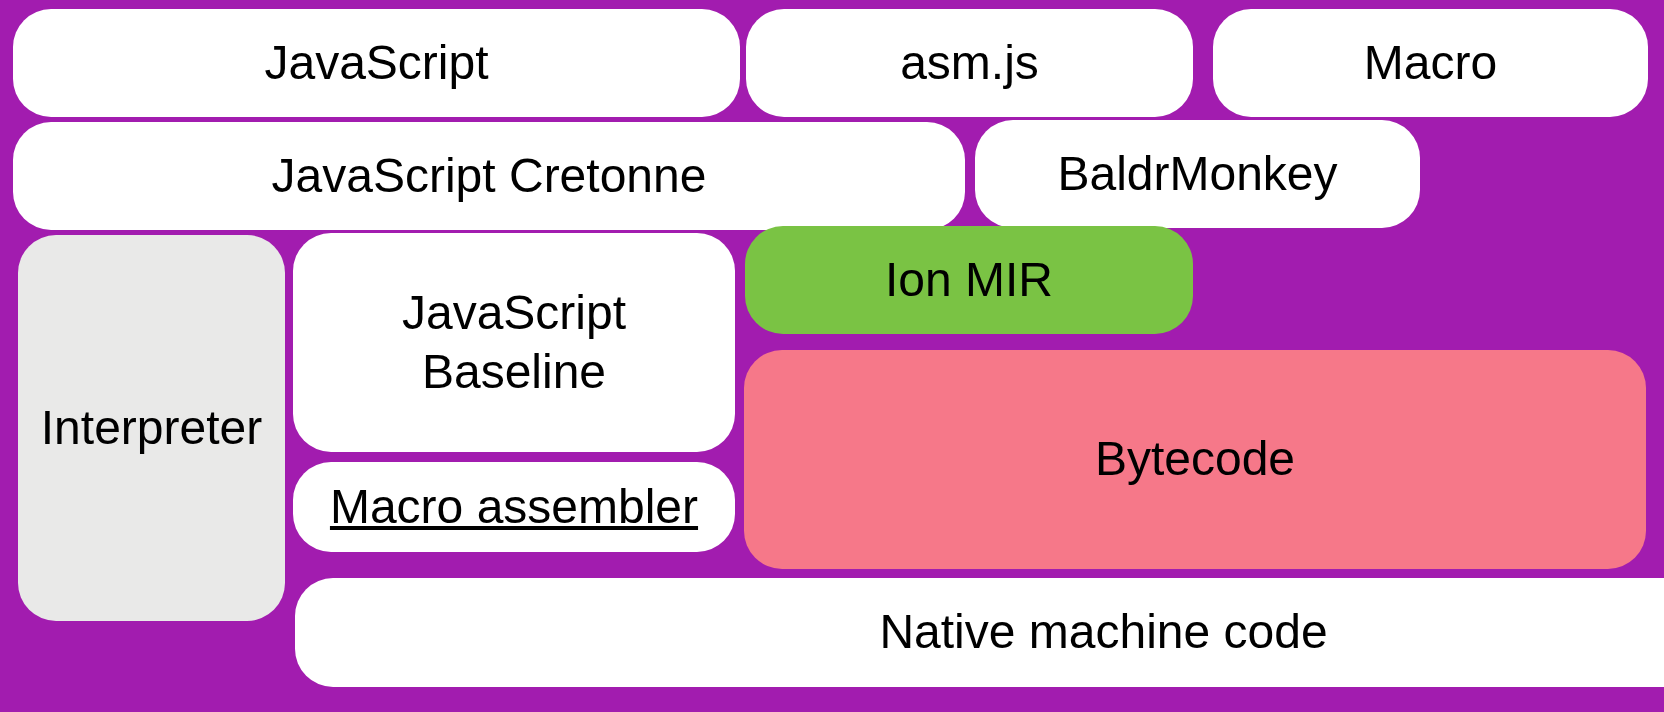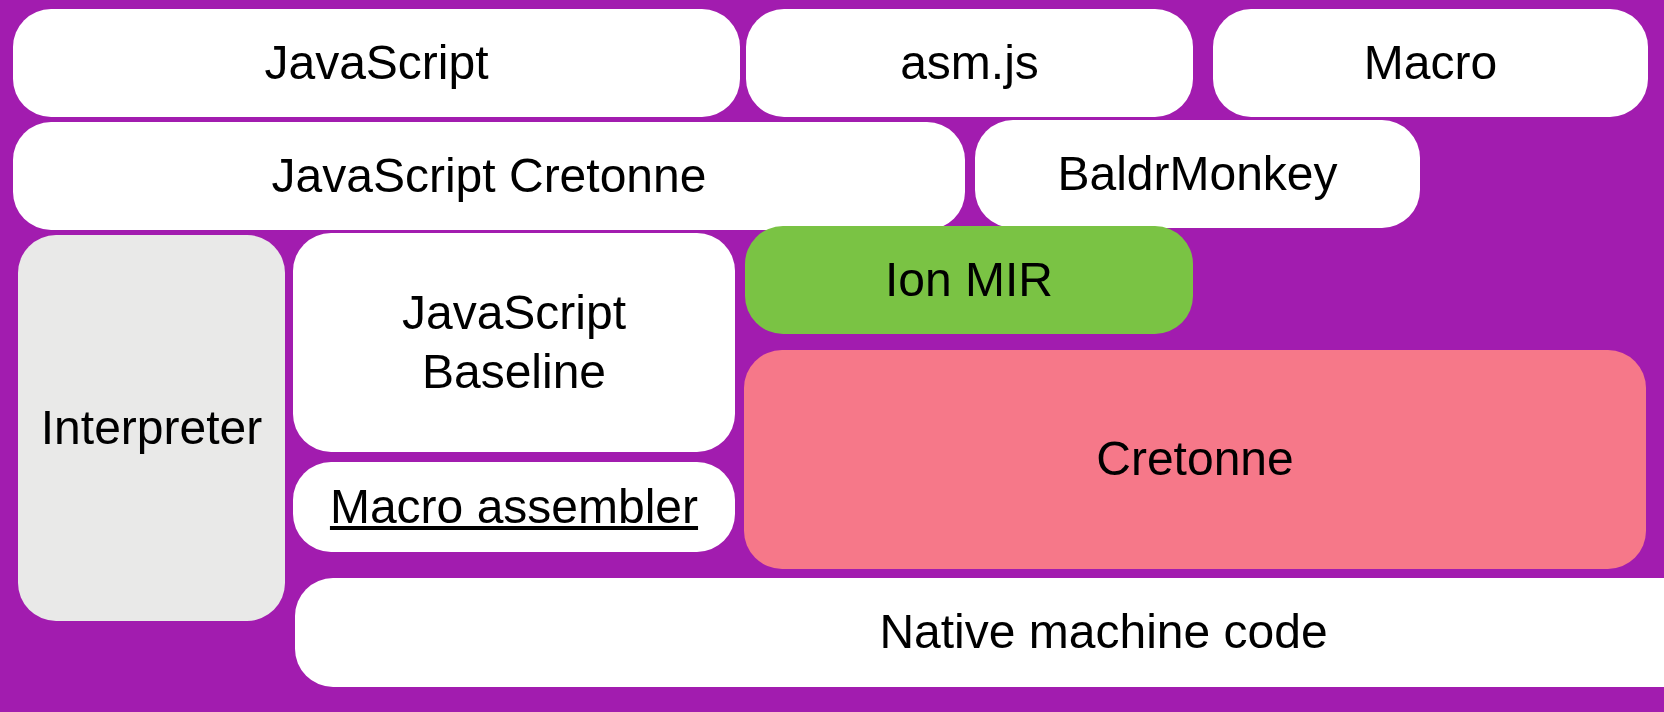--- a/index.html
+++ b/index.html
@@ -74,21 +74,21 @@
   <div class="box b-baseline" style="background: rgb(255, 255, 255);">
     <span>JavaScript
 Baseline</span>
   </div>
 
   <div class="box b-ionmir" style="background: rgb(122, 195, 68);">
     <span>Ion MIR</span>
   </div>
 
   <div class="box b-cretonne" style="background: rgb(246, 120, 137);">
-    <span>Cretonne</span>
+    <span>Bytecode</span>
   </div>
 
   <div class="box b-macro" style="background: rgb(255, 255, 255);">
     <span>Macro assembler</span>
   </div>
 
   <div class="box b-native" style="background: rgb(255, 255, 255);">
     <span>Native machine code</span>
   </div>
 

